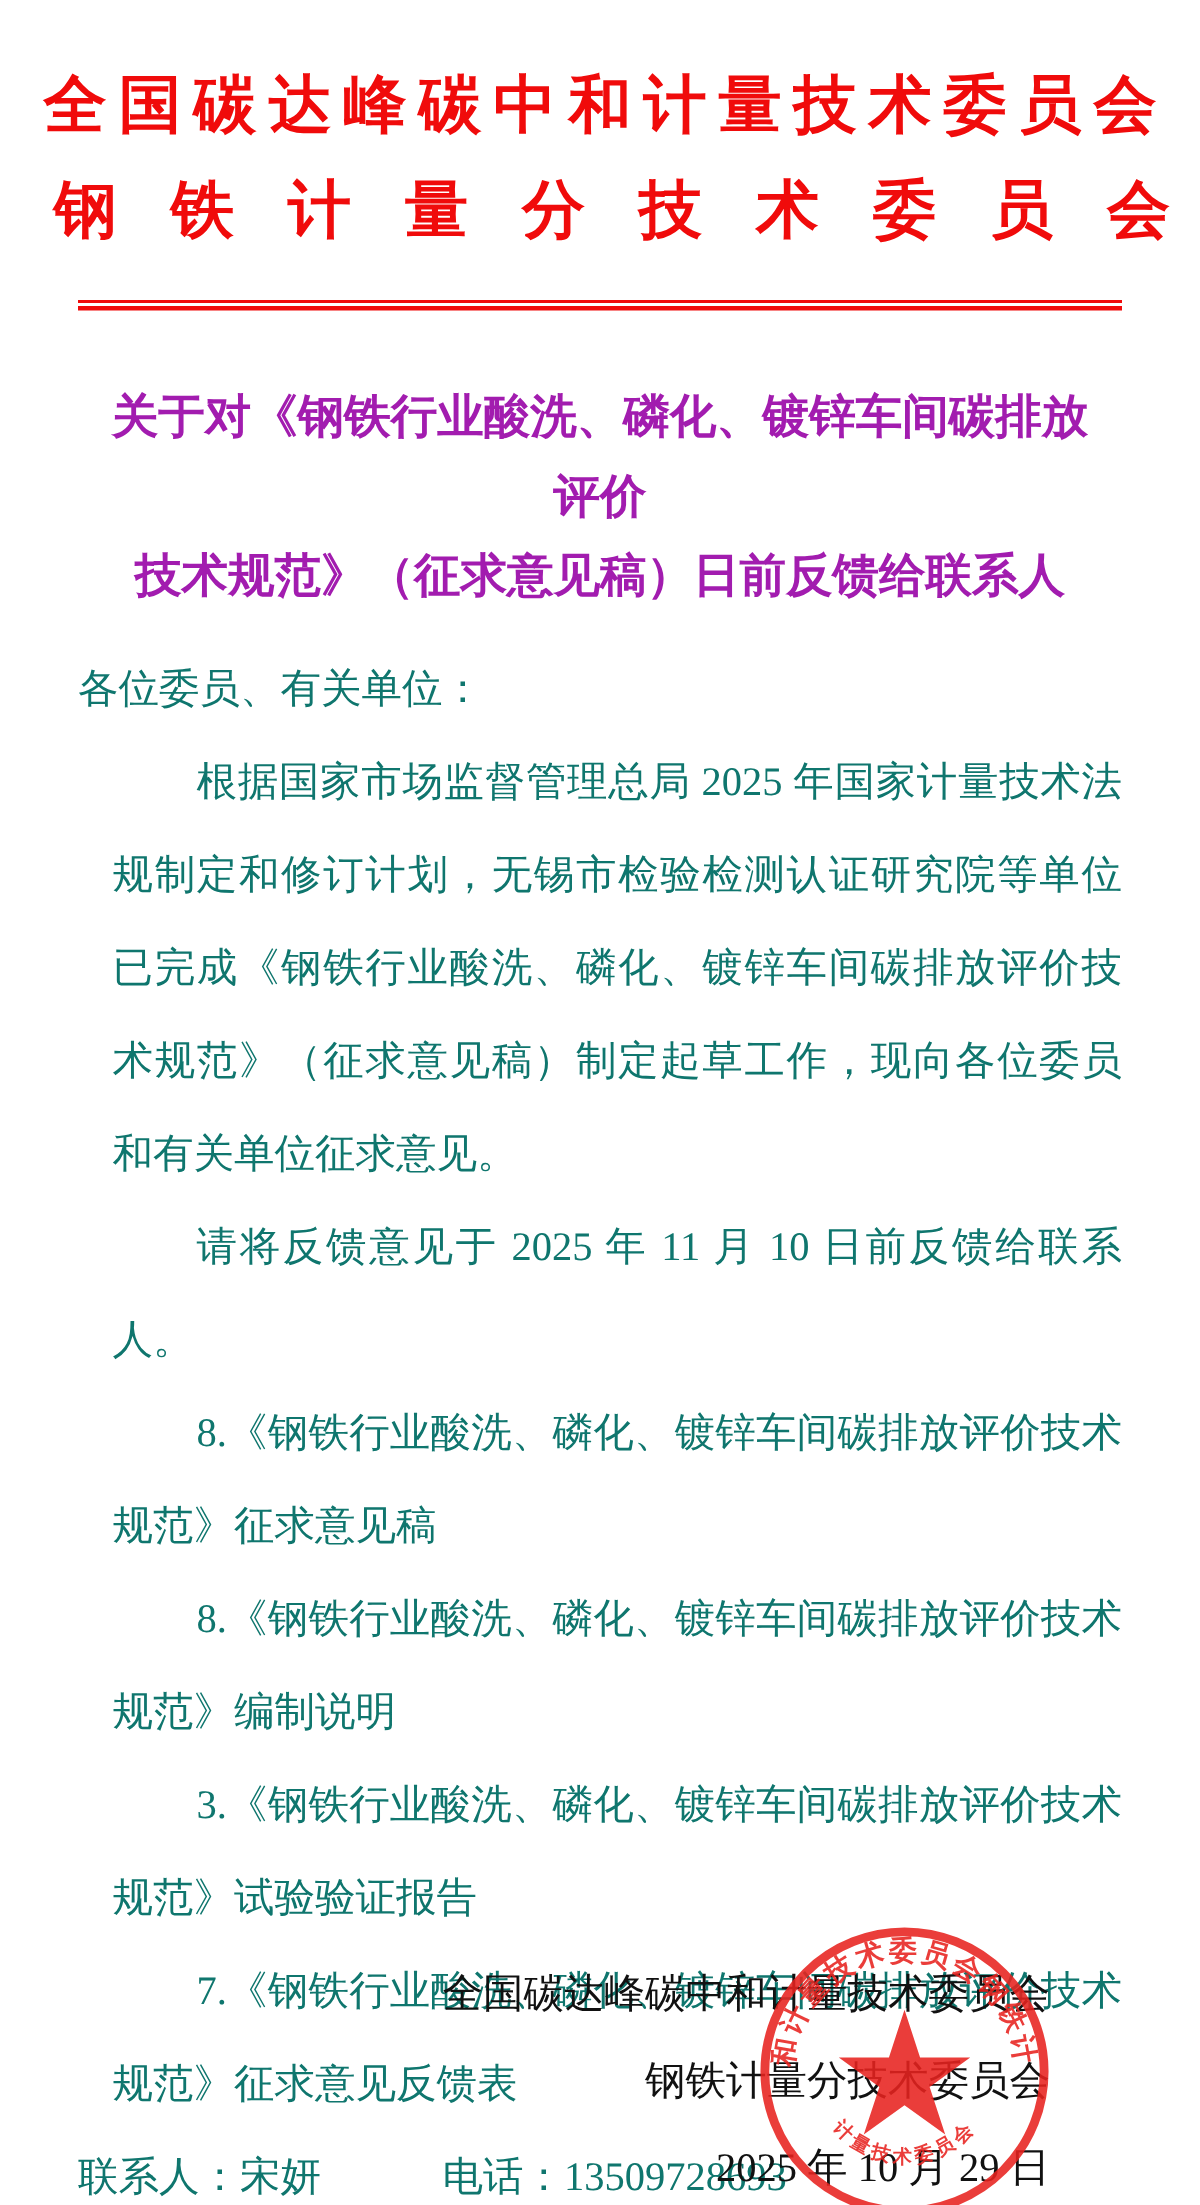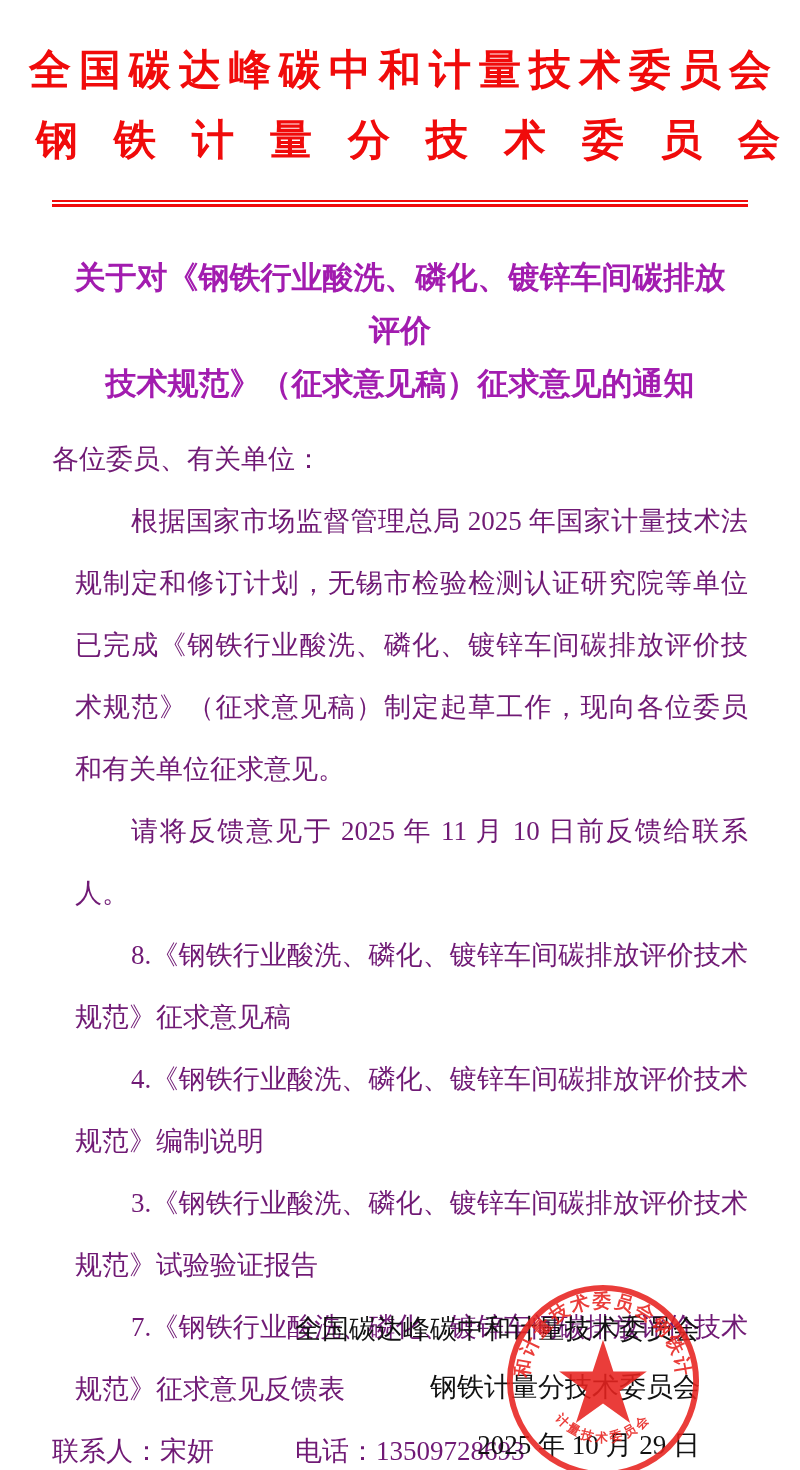--- a/index.html
+++ b/index.html
@@ -71,21 +71,21 @@
     color: #a21caf;
   }
 
   
   .body-block {
     margin: 18px 52px 0 52px;
   }
   .para {
     font-size: 27px;
     line-height: 62px;
-    color: #701a75;
+    color: #0f766e;
     text-align: justify;
     text-justify: inter-ideograph;
     margin: 0;
   }
   .para.indent {
     text-indent: 56px;
     margin-left: 23px;
   }
   .para.flush {
     text-indent: 0;
@@ -126,35 +126,35 @@
 <div id="page">
 
   <div class="letterhead">
     <div class="lh-line lh-line-1">全国碳达峰碳中和计量技术委员会</div>
     <div class="lh-line lh-line-2">钢铁计量分技术委员会</div>
     <div class="lh-rule"></div>
   </div>
 
   <div class="doc-title">
     <div>关于对《钢铁行业酸洗、磷化、镀锌车间碳排放评价</div>
-    <div>技术规范》（征求意见稿）征求意见的通知</div>
+    <div>技术规范》（征求意见稿）日前反馈给联系人</div>
   </div>
 
   <div class="body-block">
 
     <p class="para flush">各位委员、有关单位：</p>
 
     <p class="para indent">根据国家市场监督管理总局 2025 年国家计量技术法规制定和修订计划，无锡市检验检测认证研究院等单位已完成《钢铁行业酸洗、磷化、镀锌车间碳排放评价技术规范》（征求意见稿）制定起草工作，现向各位委员和有关单位征求意见。</p>
 
     <p class="para indent">请将反馈意见于 2025 年 11 月 10 日前反馈给联系人。</p>
 
 
     <p class="para indent">8.《钢铁行业酸洗、磷化、镀锌车间碳排放评价技术规范》征求意见稿</p>
 
-    <p class="para indent">4.《钢铁行业酸洗、磷化、镀锌车间碳排放评价技术规范》编制说明</p>
+    <p class="para indent">8.《钢铁行业酸洗、磷化、镀锌车间碳排放评价技术规范》编制说明</p>
 
     <p class="para indent">3.《钢铁行业酸洗、磷化、镀锌车间碳排放评价技术规范》试验验证报告</p>
 
     <p class="para indent">7.《钢铁行业酸洗、磷化、镀锌车间碳排放评价技术规范》征求意见反馈表</p>
 
     <p class="para flush">联系人：宋妍　　　电话：13509728693</p>
 
   </div>
 
   <div class="sign-block">

